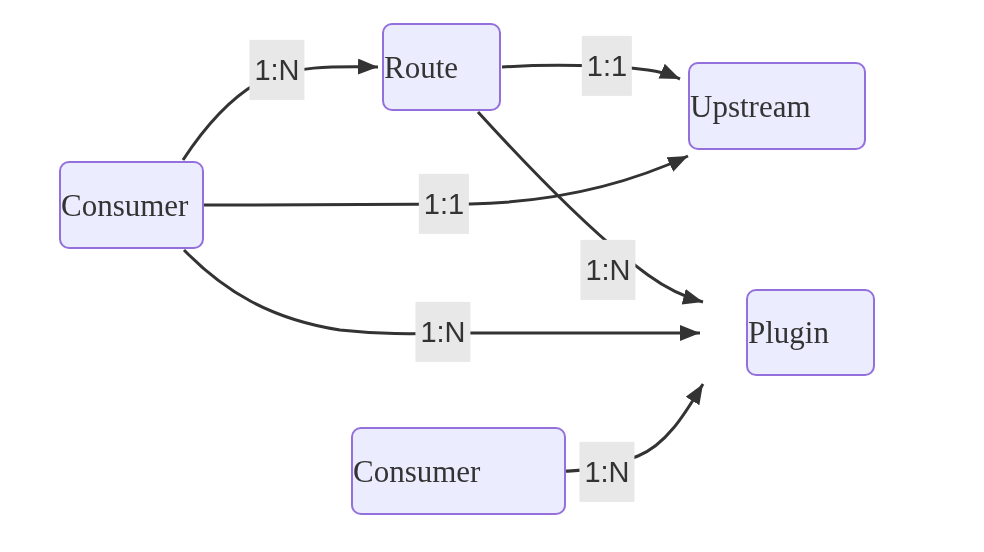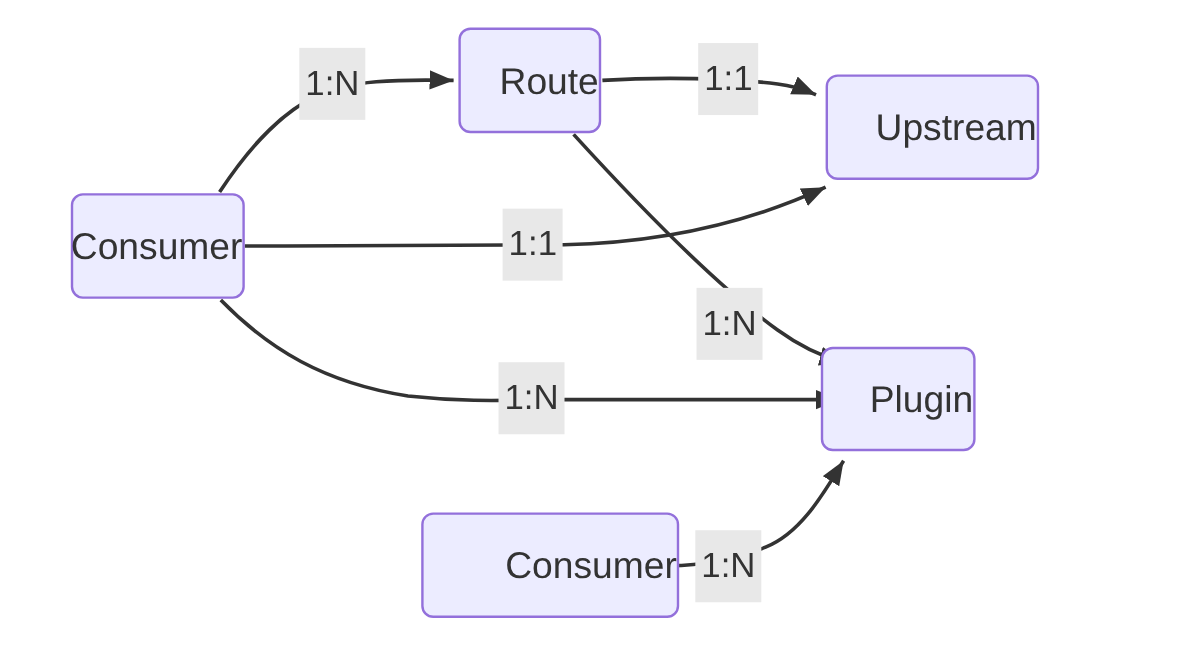--- a/index.html
+++ b/index.html
@@ -17,22 +17,22 @@
     overflow:hidden;
   }
   .edges{position:absolute;left:0;top:0;width:984px;height:552px;}
   .edges path.edge{fill:none;stroke:var(--edge-stroke);stroke-width:3px;}
   #arrowhead path{fill:var(--edge-stroke);}
   .node{
     position:absolute;box-sizing:border-box;
     background:var(--node-fill);
     border:2.5px solid var(--node-border);
     border-radius:10px;
-    display:flex;align-items:center;justify-content:flex-end;
-    font-size:31px;line-height:1;color:var(--text);
+    display:flex;align-items:center;justify-content:flex-start;
+    font-size:31px;line-height:1;color:var(--text);font-family:Liberation Serif, serif;
   }
   .edge-label{
     position:absolute;transform:translate(-50%,-50%);
     background:var(--label-bg);color:var(--text);
     font-size:29px;line-height:1.25;padding:12px 5px;
     white-space:nowrap;
   }
 </style>
 </head>
 <body>
@@ -58,21 +58,21 @@
   </div>
 
   <div class="node" style="left:382px;top:23px;width:119px;height:88px">
     <span>Route</span>
   </div>
 
   <div class="node" style="left:688px;top:62px;width:178px;height:88px">
     <span>Upstream</span>
   </div>
 
-  <div class="node" style="left:684px;top:289px;width:129px;height:87px">
+  <div class="node" style="left:746px;top:289px;width:129px;height:87px">
     <span>Plugin</span>
   </div>
 
   <div class="node" style="left:351px;top:427px;width:215px;height:88px">
     <span>Consumer</span>
   </div>
 
   <div class="edge-label" style="left:277px;top:70px">1:N</div>
 
   <div class="edge-label" style="left:607px;top:66px">1:1</div>

